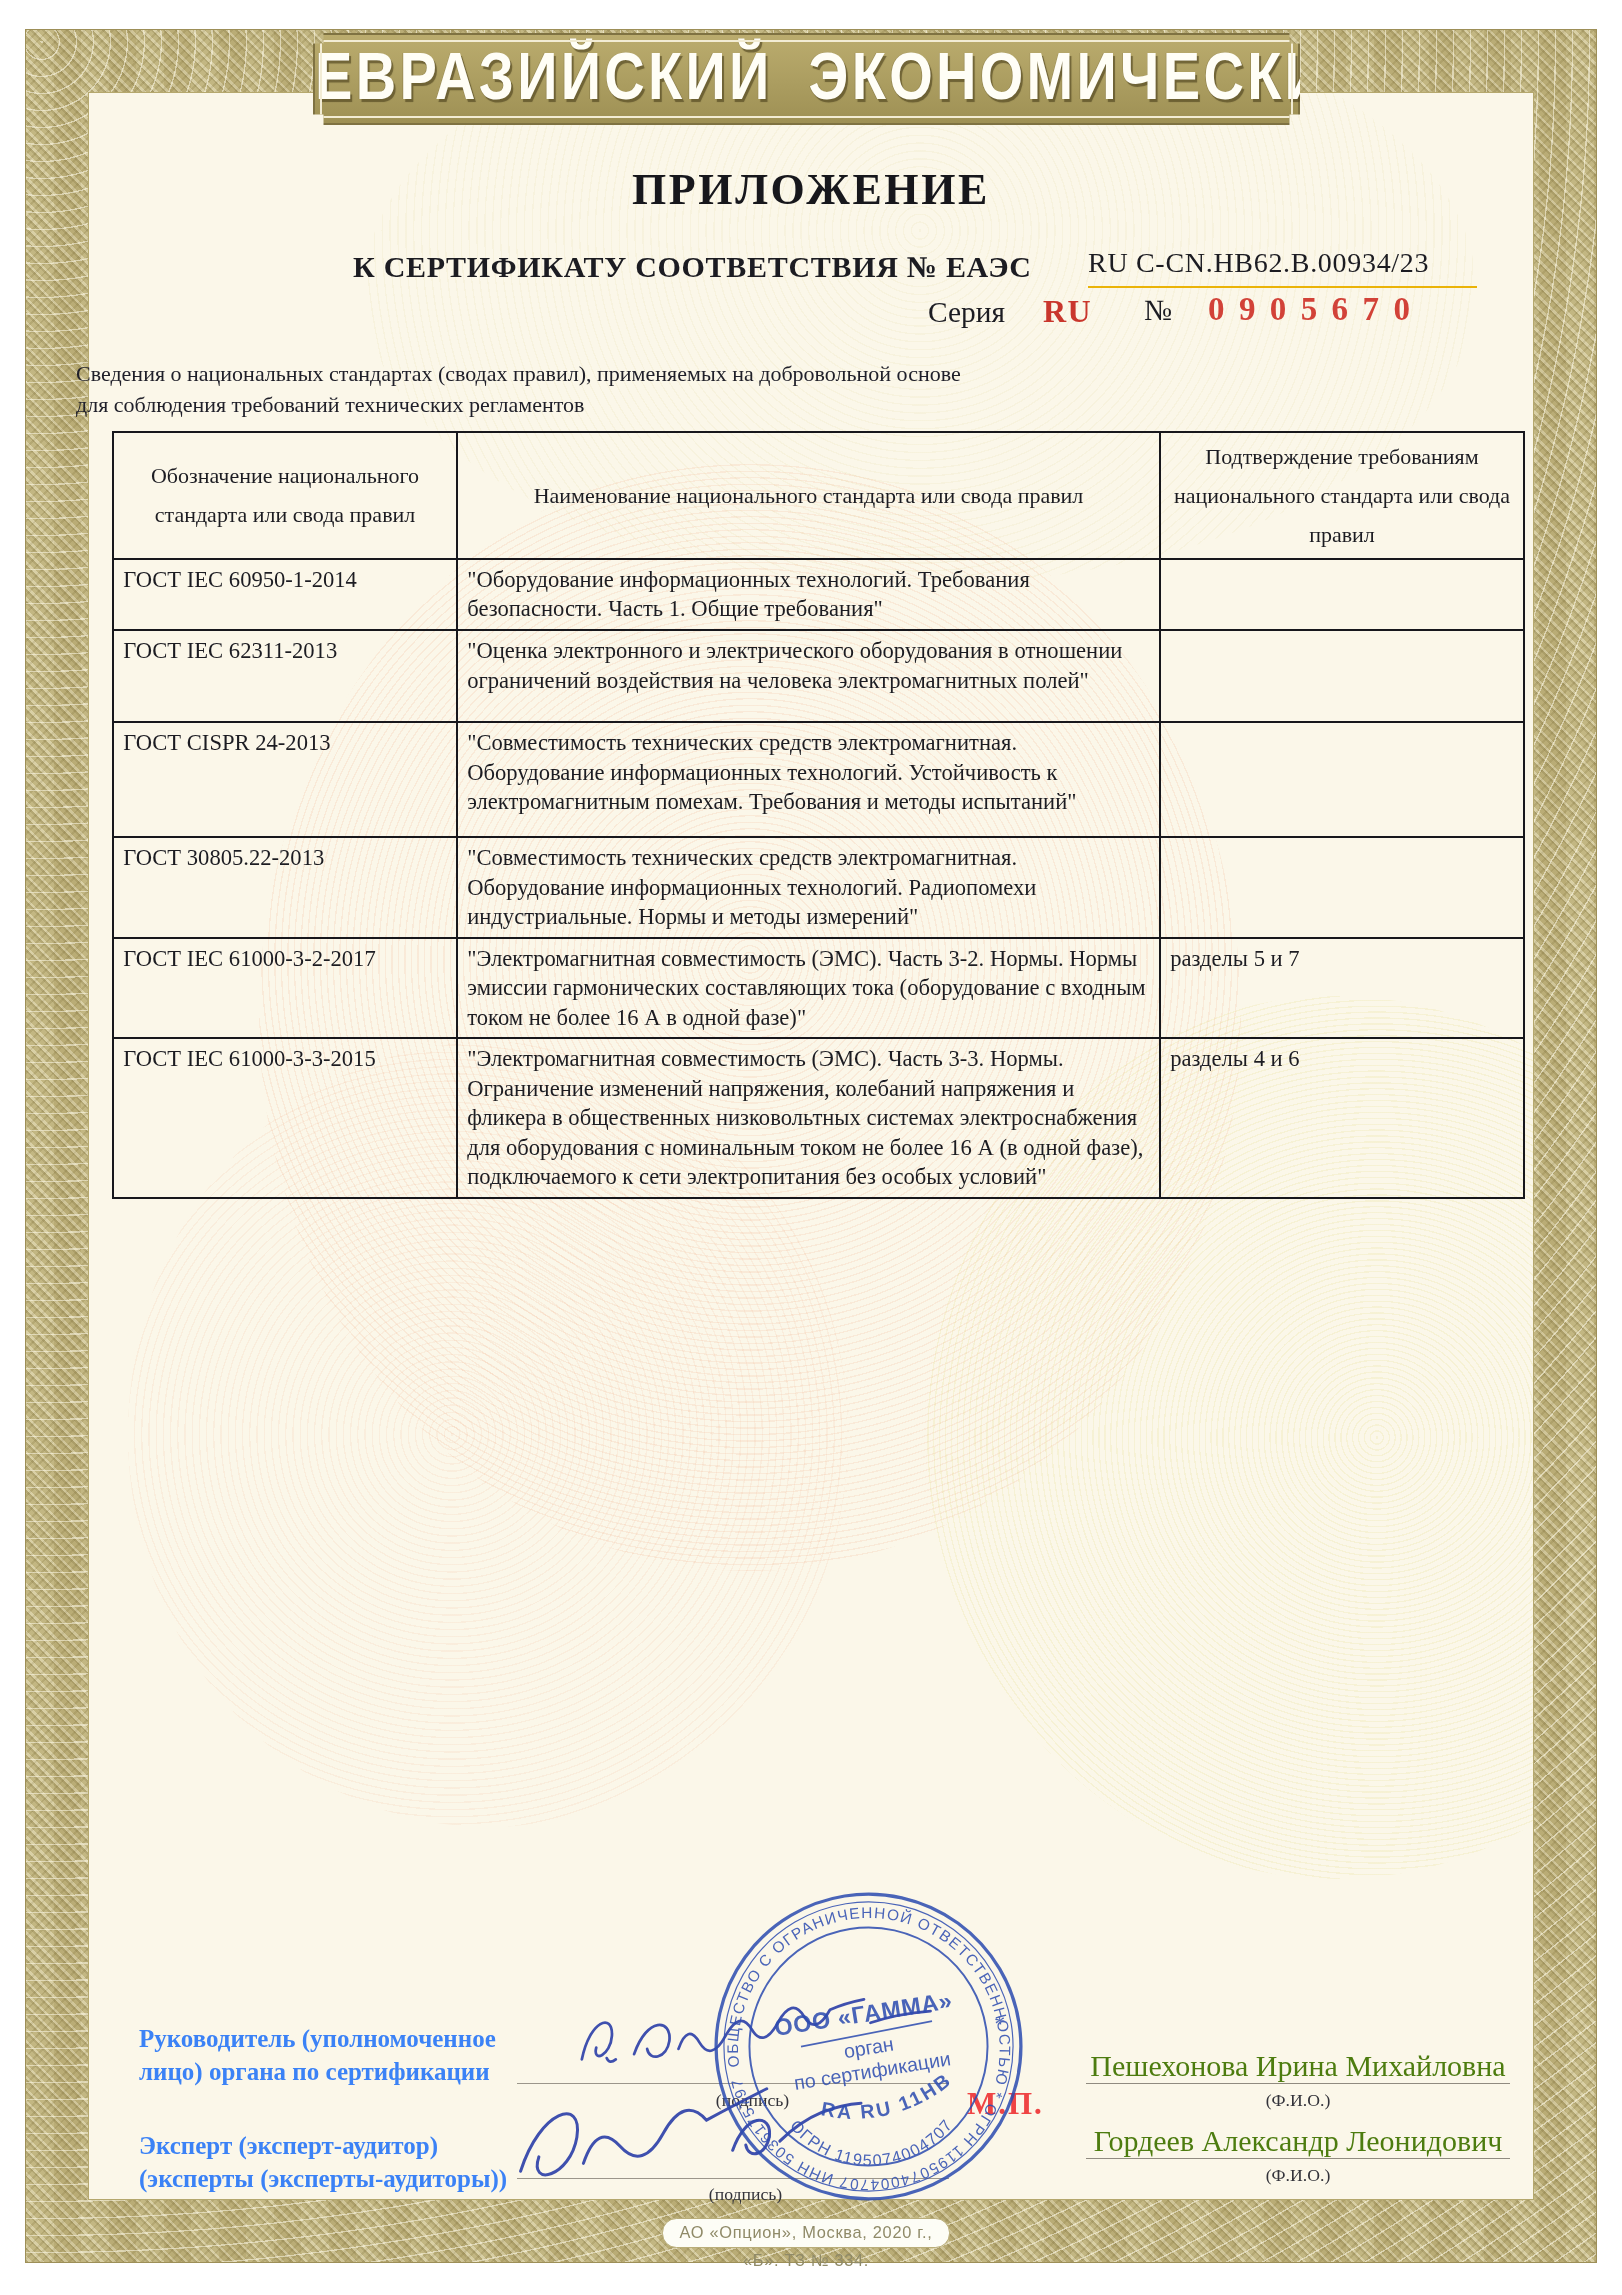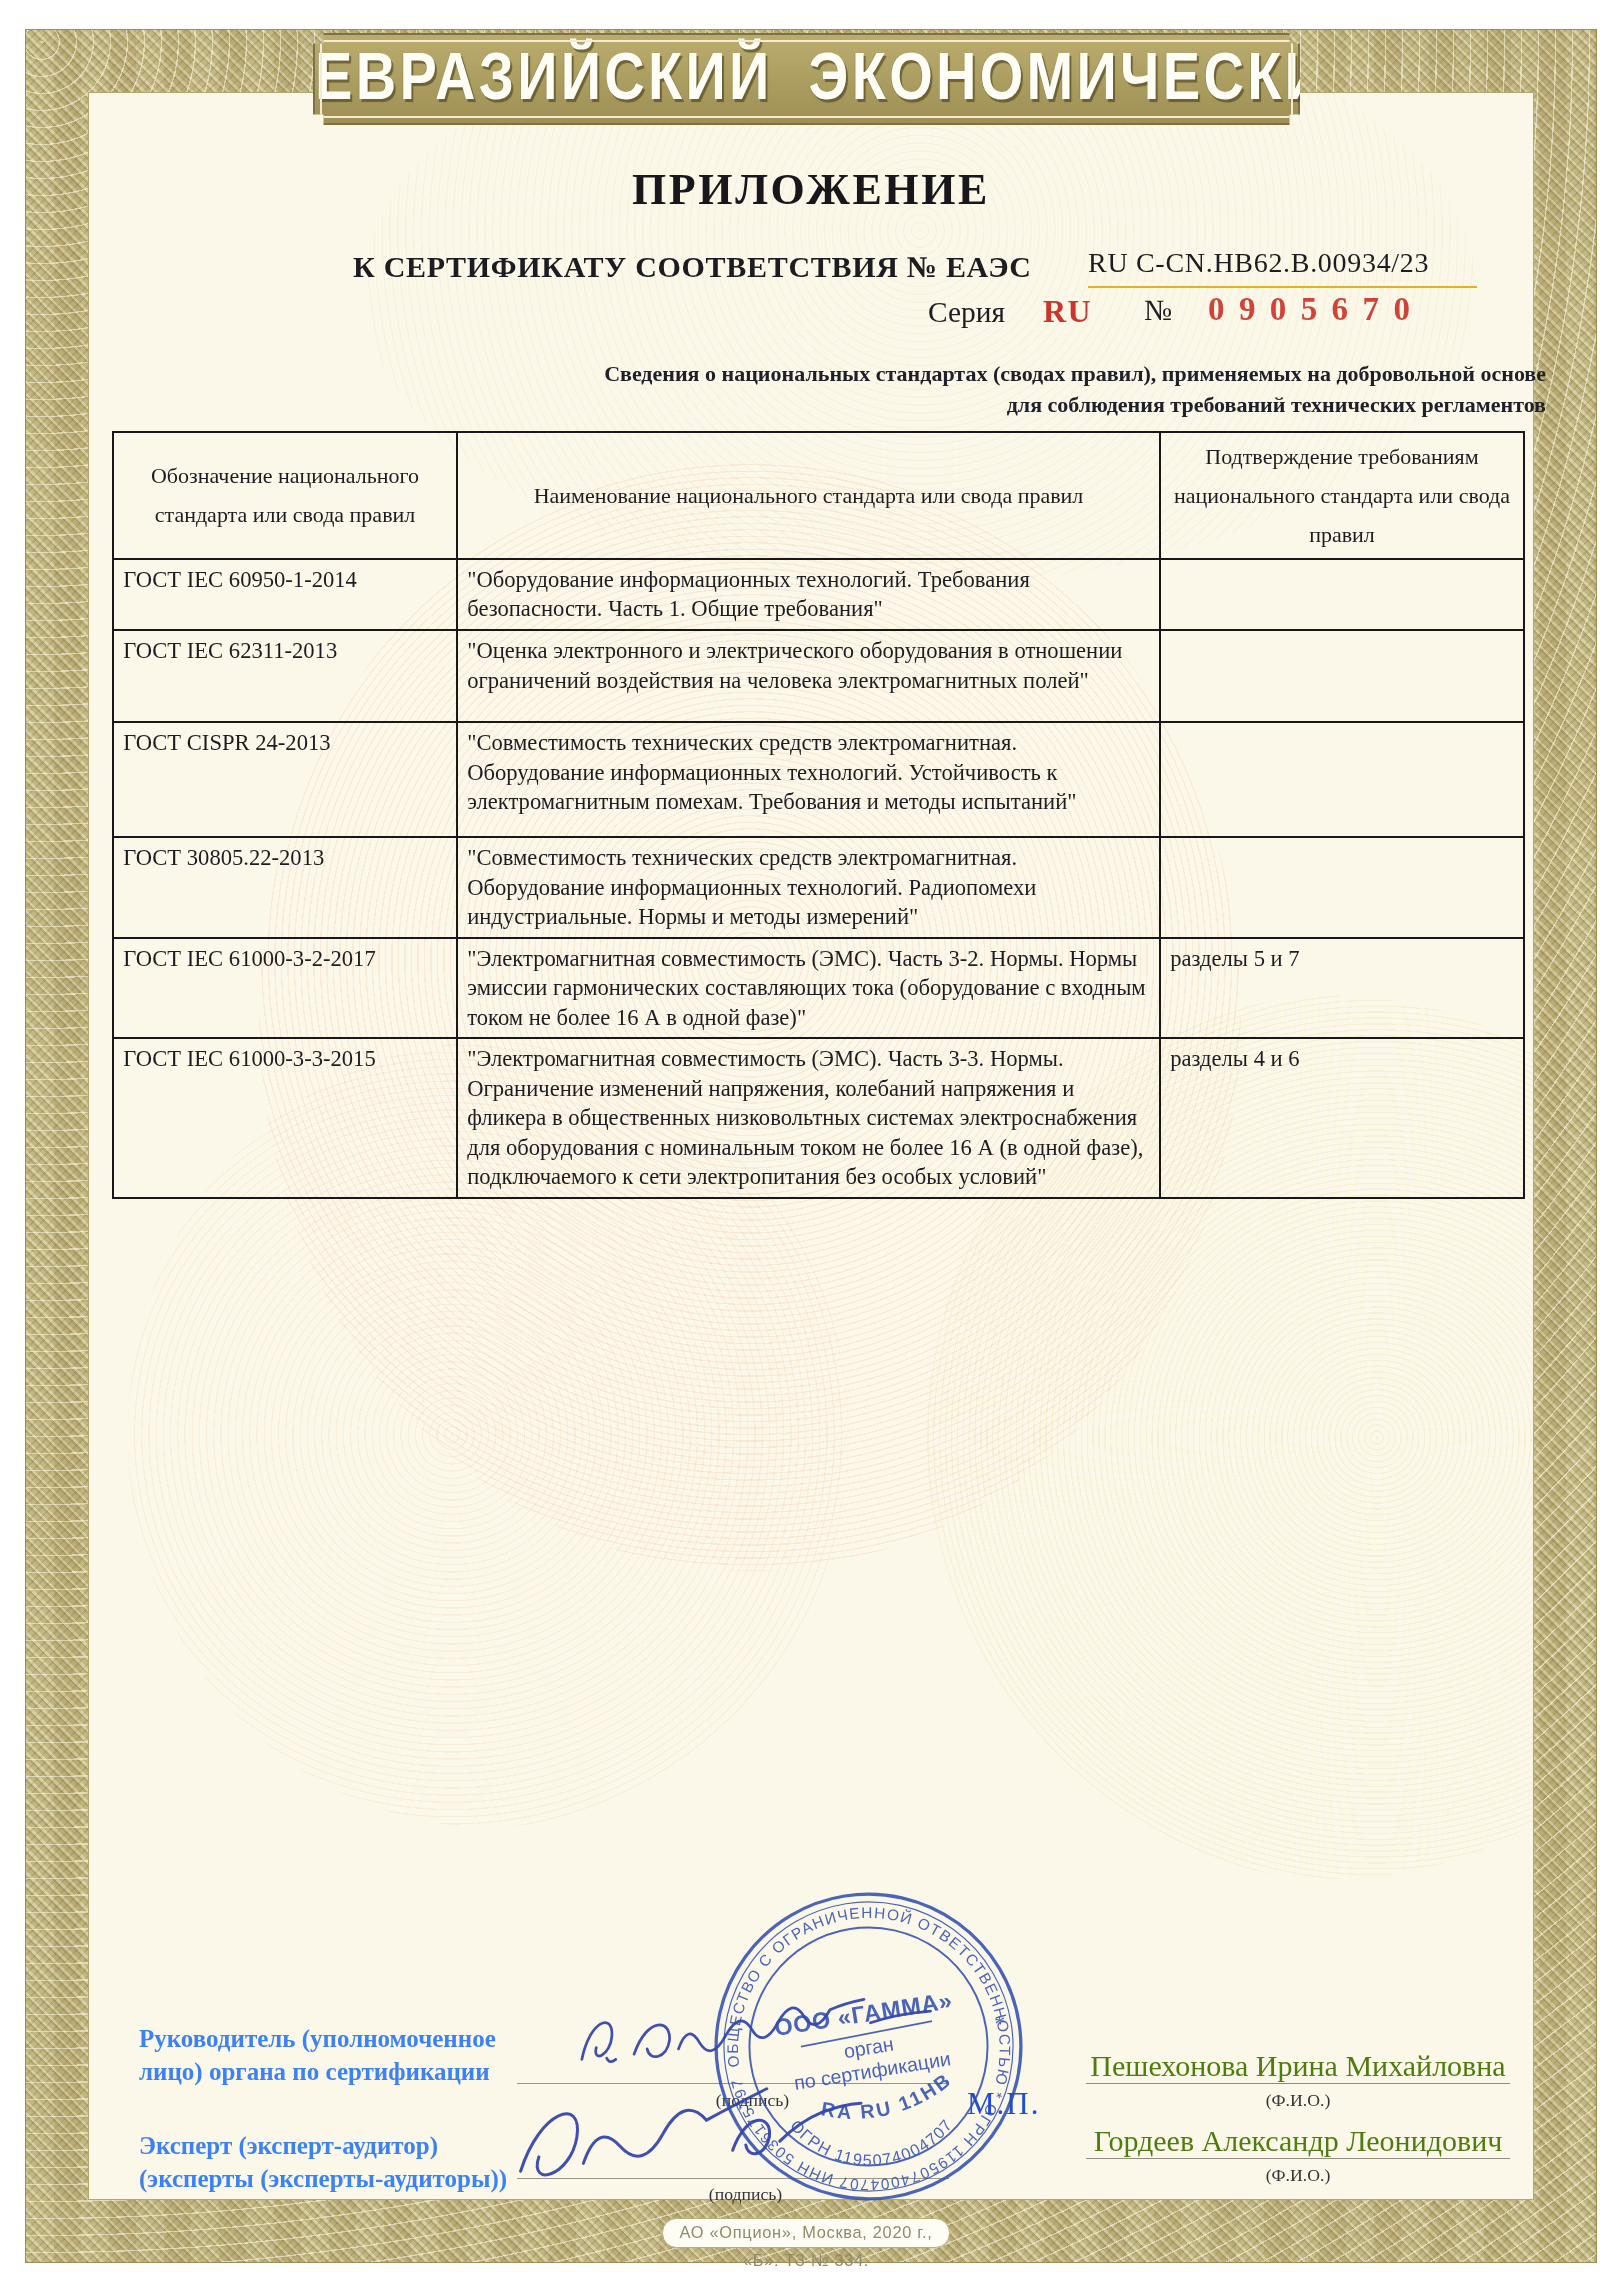--- a/index.html
+++ b/index.html
@@ -56,21 +56,21 @@
   .doc-title{ position:absolute; left:88px; top:164px; width:1446px; text-align:center;
     font-size:44px; font-weight:bold; letter-spacing:2.6px; color:#17171c; }
   .subtitle-label{ position:absolute; left:353px; top:250px; font-size:30px; font-weight:bold; letter-spacing:0.7px; }
   .cert-number{ position:absolute; left:1088px; top:247px; width:389px; font-size:28px;
     border-bottom:2px solid #eab308; padding-bottom:6.5px; letter-spacing:0.7px; }
   .series-label{ position:absolute; left:928px; top:296px; font-size:29.4px; }
   .series-code{ position:absolute; left:1043px; top:293px; font-size:32px; font-weight:bold; color:#c9362c; letter-spacing:1.3px; }
   .number-sign{ position:absolute; left:1144px; top:294px; font-size:29.4px; }
   .serial-number{ position:absolute; left:1208px; top:291px; font-size:33px; font-weight:bold; color:#d24238; letter-spacing:14.4px; }
 
-  .intro{ position:absolute; left:100px; width:1446px; text-align:right; font-size:22px; color:#20202a;font-weight:bold; }
+  .intro{ position:absolute; left:76px; width:1446px; text-align:left; font-size:22px; color:#20202a; }
   .intro-1{ top:361px; }
   .intro-2{ top:392px; }
 
   
   table.std{ position:absolute; left:112px; top:431px; width:1412px; border-collapse:collapse; table-layout:fixed;
     border:2.6px solid #17171c; }
   table.std th, table.std td{ border:2px solid #17171c; vertical-align:top; }
   table.std th{ font-weight:normal; font-size:22px; line-height:39px; text-align:center; vertical-align:middle; padding:3.9px 13px; }
   table.std td{ font-size:22.6px; line-height:29.4px; padding:5.2px 9.2px 5.2px 9.2px; }
   td.c1{ padding-left:9.2px; }
@@ -91,21 +91,21 @@
   .cap-sign1{ left:661px; top:2090px; width:183px; }
   .cap-sign2{ left:654px; top:2184px; width:183px; }
   .name{ position:absolute; left:1086px; width:424px; text-align:center; font-size:30px; color:#4d7c0f; }
   .name1{ top:2049px; }
   .name2{ top:2124px; }
   .fioline{ position:absolute; left:1086px; width:424px; height:0; border-bottom:1.3px solid #908b80; }
   .fioline1{ top:2083px; }
   .fioline2{ top:2158px; }
   .cap-fio1{ left:1200px; top:2090px; width:196px; }
   .cap-fio2{ left:1200px; top:2165px; width:196px; }
-  .mp{ position:absolute; left:967px; top:2086px; font-size:31px; font-weight:normal; letter-spacing:2px; color:#1d4ed8; }
+  .mp{ position:absolute; left:967px; top:2086px; font-size:31px; font-weight:bold; letter-spacing:2px; color:#ef4444; }
 
   .stamp-svg{ position:absolute; left:705px; top:1883px; width:327px; height:327px; opacity:0.86; }
   .sig-svg{ position:absolute; }
   .sig1{ left:563px; top:1981px; width:406px; height:111px; }
   .sig2{ left:497px; top:2073px; width:419px; height:131px; }
 
   .imprint{ position:absolute; left:662px; top:2218px; width:288px; height:30px; z-index:6;
     background:#fdfdf6; border:1.3px solid #b9ad79; border-radius:14.4px; text-align:center;
     font-family:"Liberation Sans", sans-serif; font-size:16.4px; line-height:27.5px; color:#8f8a68; letter-spacing:0.7px; }
 </style>

